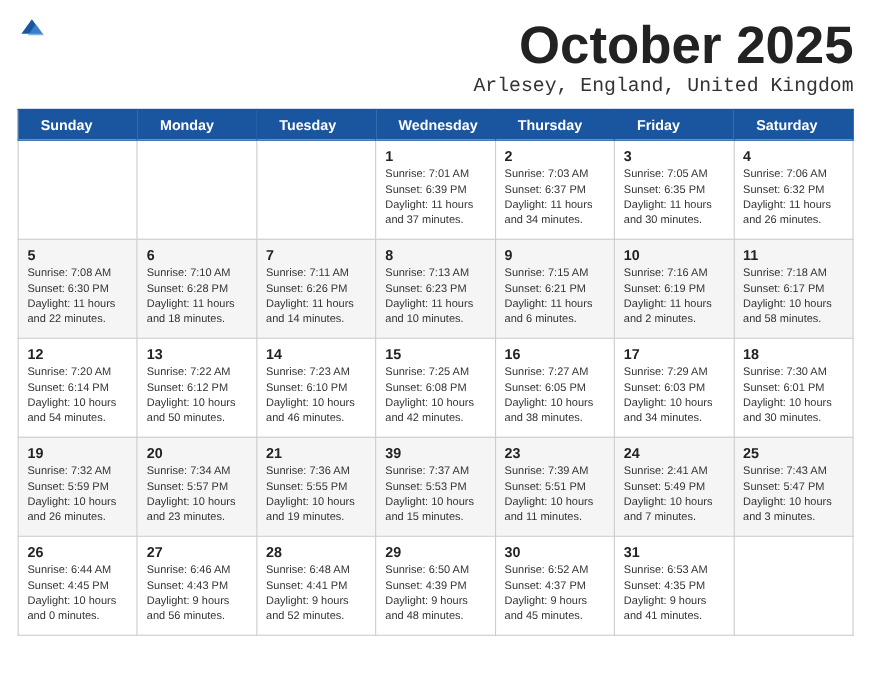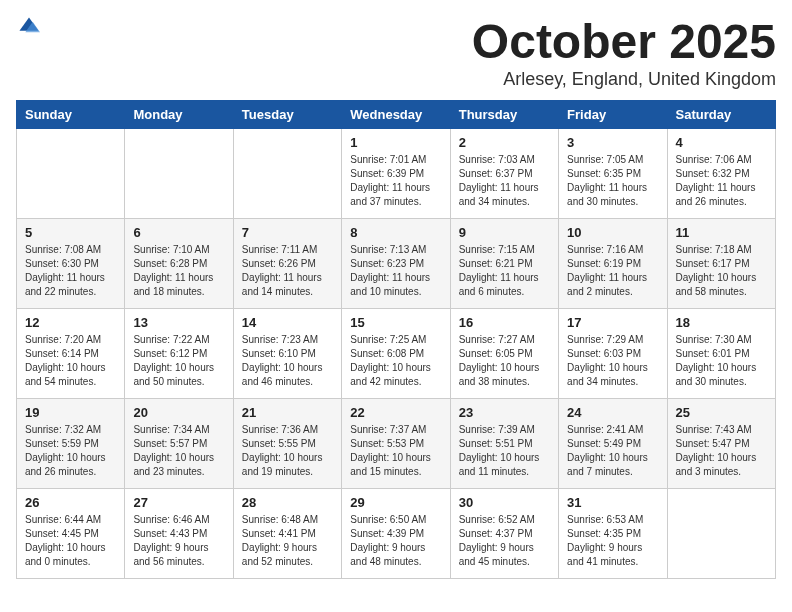--- a/index.html
+++ b/index.html
@@ -37,31 +37,32 @@
     }
     .month-title {
       font-size: 48px;
       font-weight: bold;
       color: #222;
       line-height: 1.1;
     }
     .location-title {
       font-size: 18px;
       color: #333;
+      font-family: Liberation Mono, monospace;
     }
     .calendar-table {
       width: 100%;
       border-collapse: collapse;
       table-layout: fixed;
     }
     .calendar-table th {
       background-color: #1a56a0;
       color: #fff;
       text-align: left;
-      padding: 6px 8px;
+      padding: 6px 20px;
       font-size: 13px;
       font-weight: bold;
       border: 1px solid #1a56a0;
     }
     .calendar-table td {
       vertical-align: top;
       padding: 6px 8px;
       font-size: 11px;
       color: #222;
       border: 1px solid #ccc;
@@ -268,21 +269,21 @@
 and 23 minutes.</div>
         </td>
         <td>
           <span class="day-number">21</span>
           <div class="day-info">Sunrise: 7:36 AM
 Sunset: 5:55 PM
 Daylight: 10 hours
 and 19 minutes.</div>
         </td>
         <td>
-          <span class="day-number">22</span>
+          <span class="day-number">39</span>
           <div class="day-info">Sunrise: 7:37 AM
 Sunset: 5:53 PM
 Daylight: 10 hours
 and 15 minutes.</div>
         </td>
         <td>
           <span class="day-number">23</span>
           <div class="day-info">Sunrise: 7:39 AM
 Sunset: 5:51 PM
 Daylight: 10 hours

